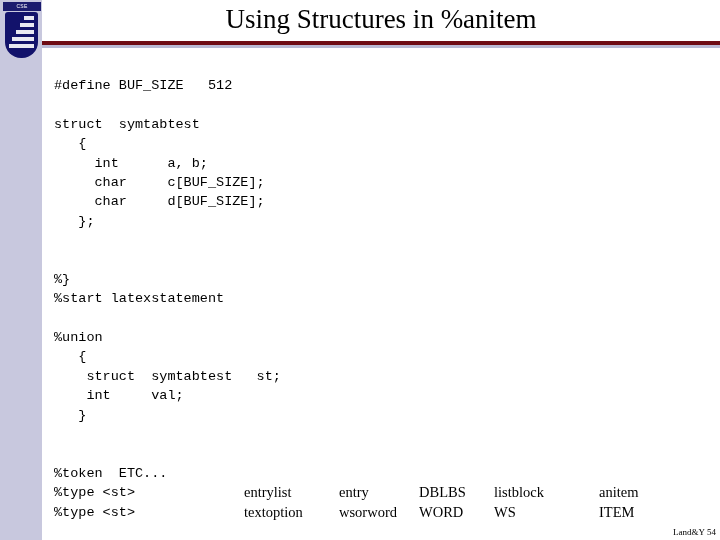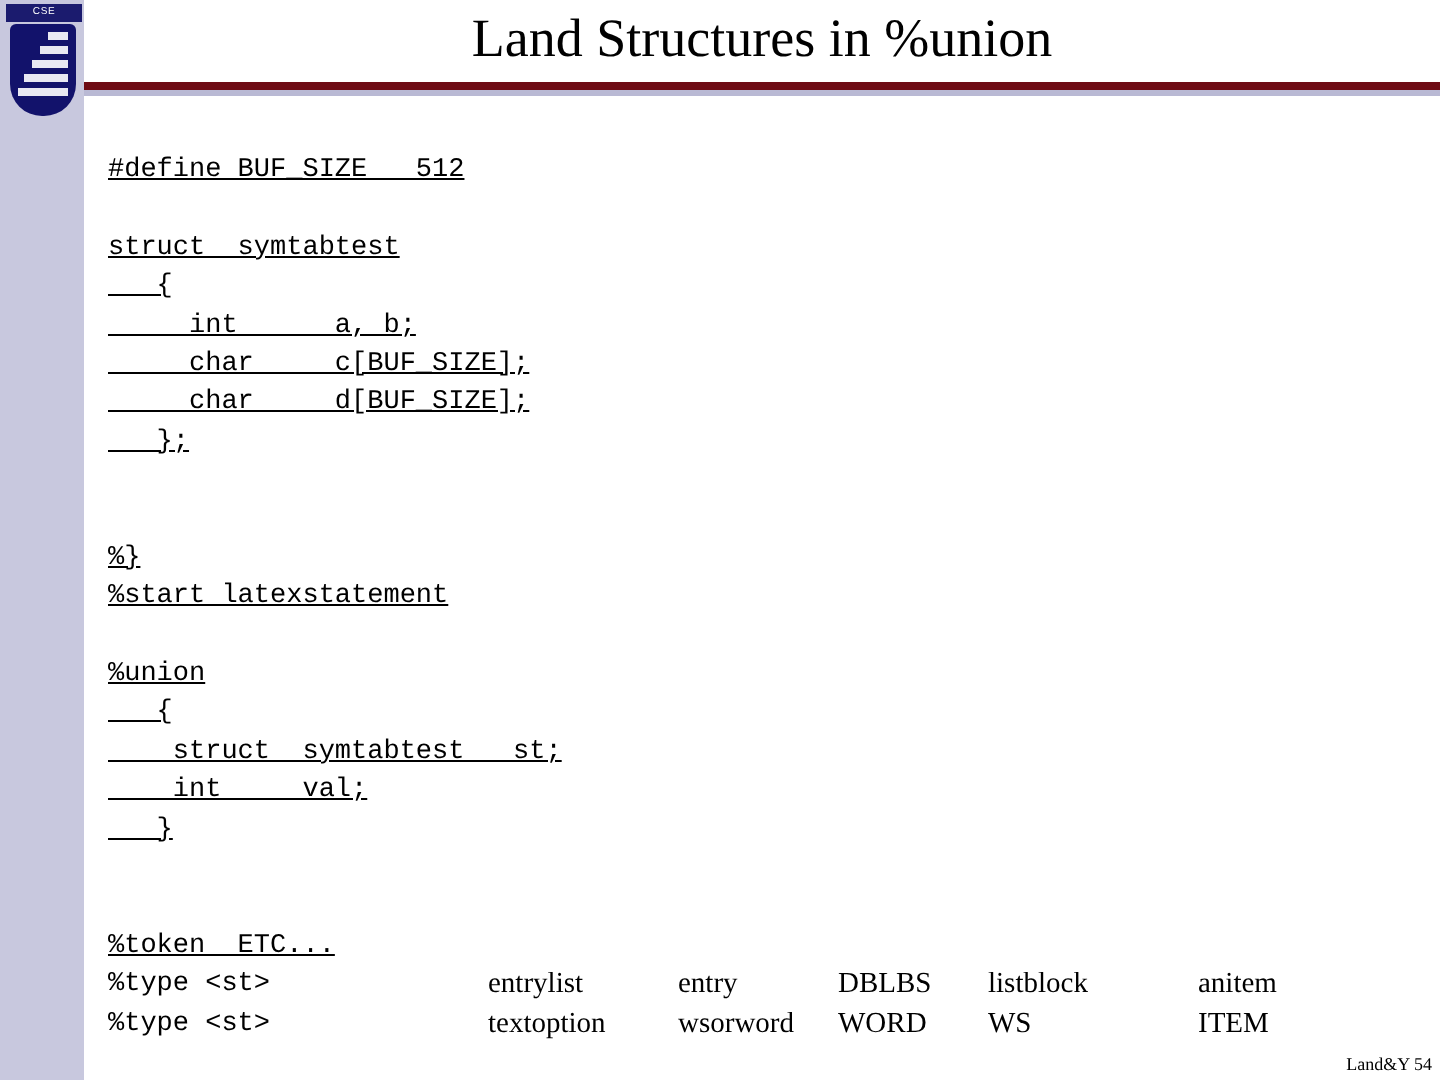--- a/index.html
+++ b/index.html
@@ -129,21 +129,20 @@
   .code {
     position: absolute;
     left: 54px;
     top: 76px;
     width: 660px;
     font-family: "Liberation Mono", monospace;
     font-size: 13.5px;
     line-height: 19.4px;
     color: #000000;
     white-space: pre;
-    text-decoration: underline;
   }
   .code .blank {
     display: block;
     height: 19.4px;
   }
   .code .line {
     display: block;
     height: 19.4px;
   }
 
@@ -169,21 +168,21 @@
     <div class="shield-inner">
       <div class="step" style="left:0px;  top:28px; width:25px; height:4px;"></div>
       <div class="step" style="left:3px;  top:21px; width:22px; height:4px;"></div>
       <div class="step" style="left:7px;  top:14px; width:18px; height:4px;"></div>
       <div class="step" style="left:11px; top:7px;  width:14px; height:4px;"></div>
       <div class="step" style="left:15px; top:0px;  width:10px; height:4px;"></div>
     </div>
   </div>
 </div>
 
-<div class="title">Land Structures in %union</div>
+<div class="title">Using Structures in %anitem</div>
 
 <div class="rule-dark"></div>
 <div class="rule-light"></div>
 
 <div class="side-label">
   <div>CSE</div>
   <div>4102</div>
 </div>
 
 <div class="code" id="code-block"><span class="line">#define BUF_SIZE   512</span><span class="blank"></span><span class="line">struct  symtabtest</span><span class="line">   {</span><span class="line">     int      a, b;</span><span class="line">     char     c[BUF_SIZE];</span><span class="line">     char     d[BUF_SIZE];</span><span class="line">   };</span><span class="blank"></span><span class="blank"></span><span class="line">%}</span><span class="line">%start latexstatement</span><span class="blank"></span><span class="line">%union</span><span class="line">   {</span><span class="line">    struct  symtabtest   st;</span><span class="line">    int     val;</span><span class="line">   }</span><span class="blank"></span><span class="blank"></span><span class="line">%token  ETC...</span><div style="position: relative; height: 19.4px;"><span style="position: absolute; left: 0px;">%type &lt;st&gt;</span><span style="position: absolute; left: 190px; font-family: &quot;Liberation Serif&quot;, serif; font-size: 14.5px;">entrylist</span><span style="position: absolute; left: 285px; font-family: &quot;Liberation Serif&quot;, serif; font-size: 14.5px;">entry</span><span style="position: absolute; left: 365px; font-family: &quot;Liberation Serif&quot;, serif; font-size: 14.5px;">DBLBS</span><span style="position: absolute; left: 440px; font-family: &quot;Liberation Serif&quot;, serif; font-size: 14.5px;">listblock</span><span style="position: absolute; left: 545px; font-family: &quot;Liberation Serif&quot;, serif; font-size: 14.5px;">anitem</span></div><div style="position: relative; height: 19.4px;"><span style="position: absolute; left: 0px;">%type &lt;st&gt;</span><span style="position: absolute; left: 190px; font-family: &quot;Liberation Serif&quot;, serif; font-size: 14.5px;">textoption</span><span style="position: absolute; left: 285px; font-family: &quot;Liberation Serif&quot;, serif; font-size: 14.5px;">wsorword</span><span style="position: absolute; left: 365px; font-family: &quot;Liberation Serif&quot;, serif; font-size: 14.5px;">WORD</span><span style="position: absolute; left: 440px; font-family: &quot;Liberation Serif&quot;, serif; font-size: 14.5px;">WS</span><span style="position: absolute; left: 545px; font-family: &quot;Liberation Serif&quot;, serif; font-size: 14.5px;">ITEM</span></div><span class="blank"></span></div>

